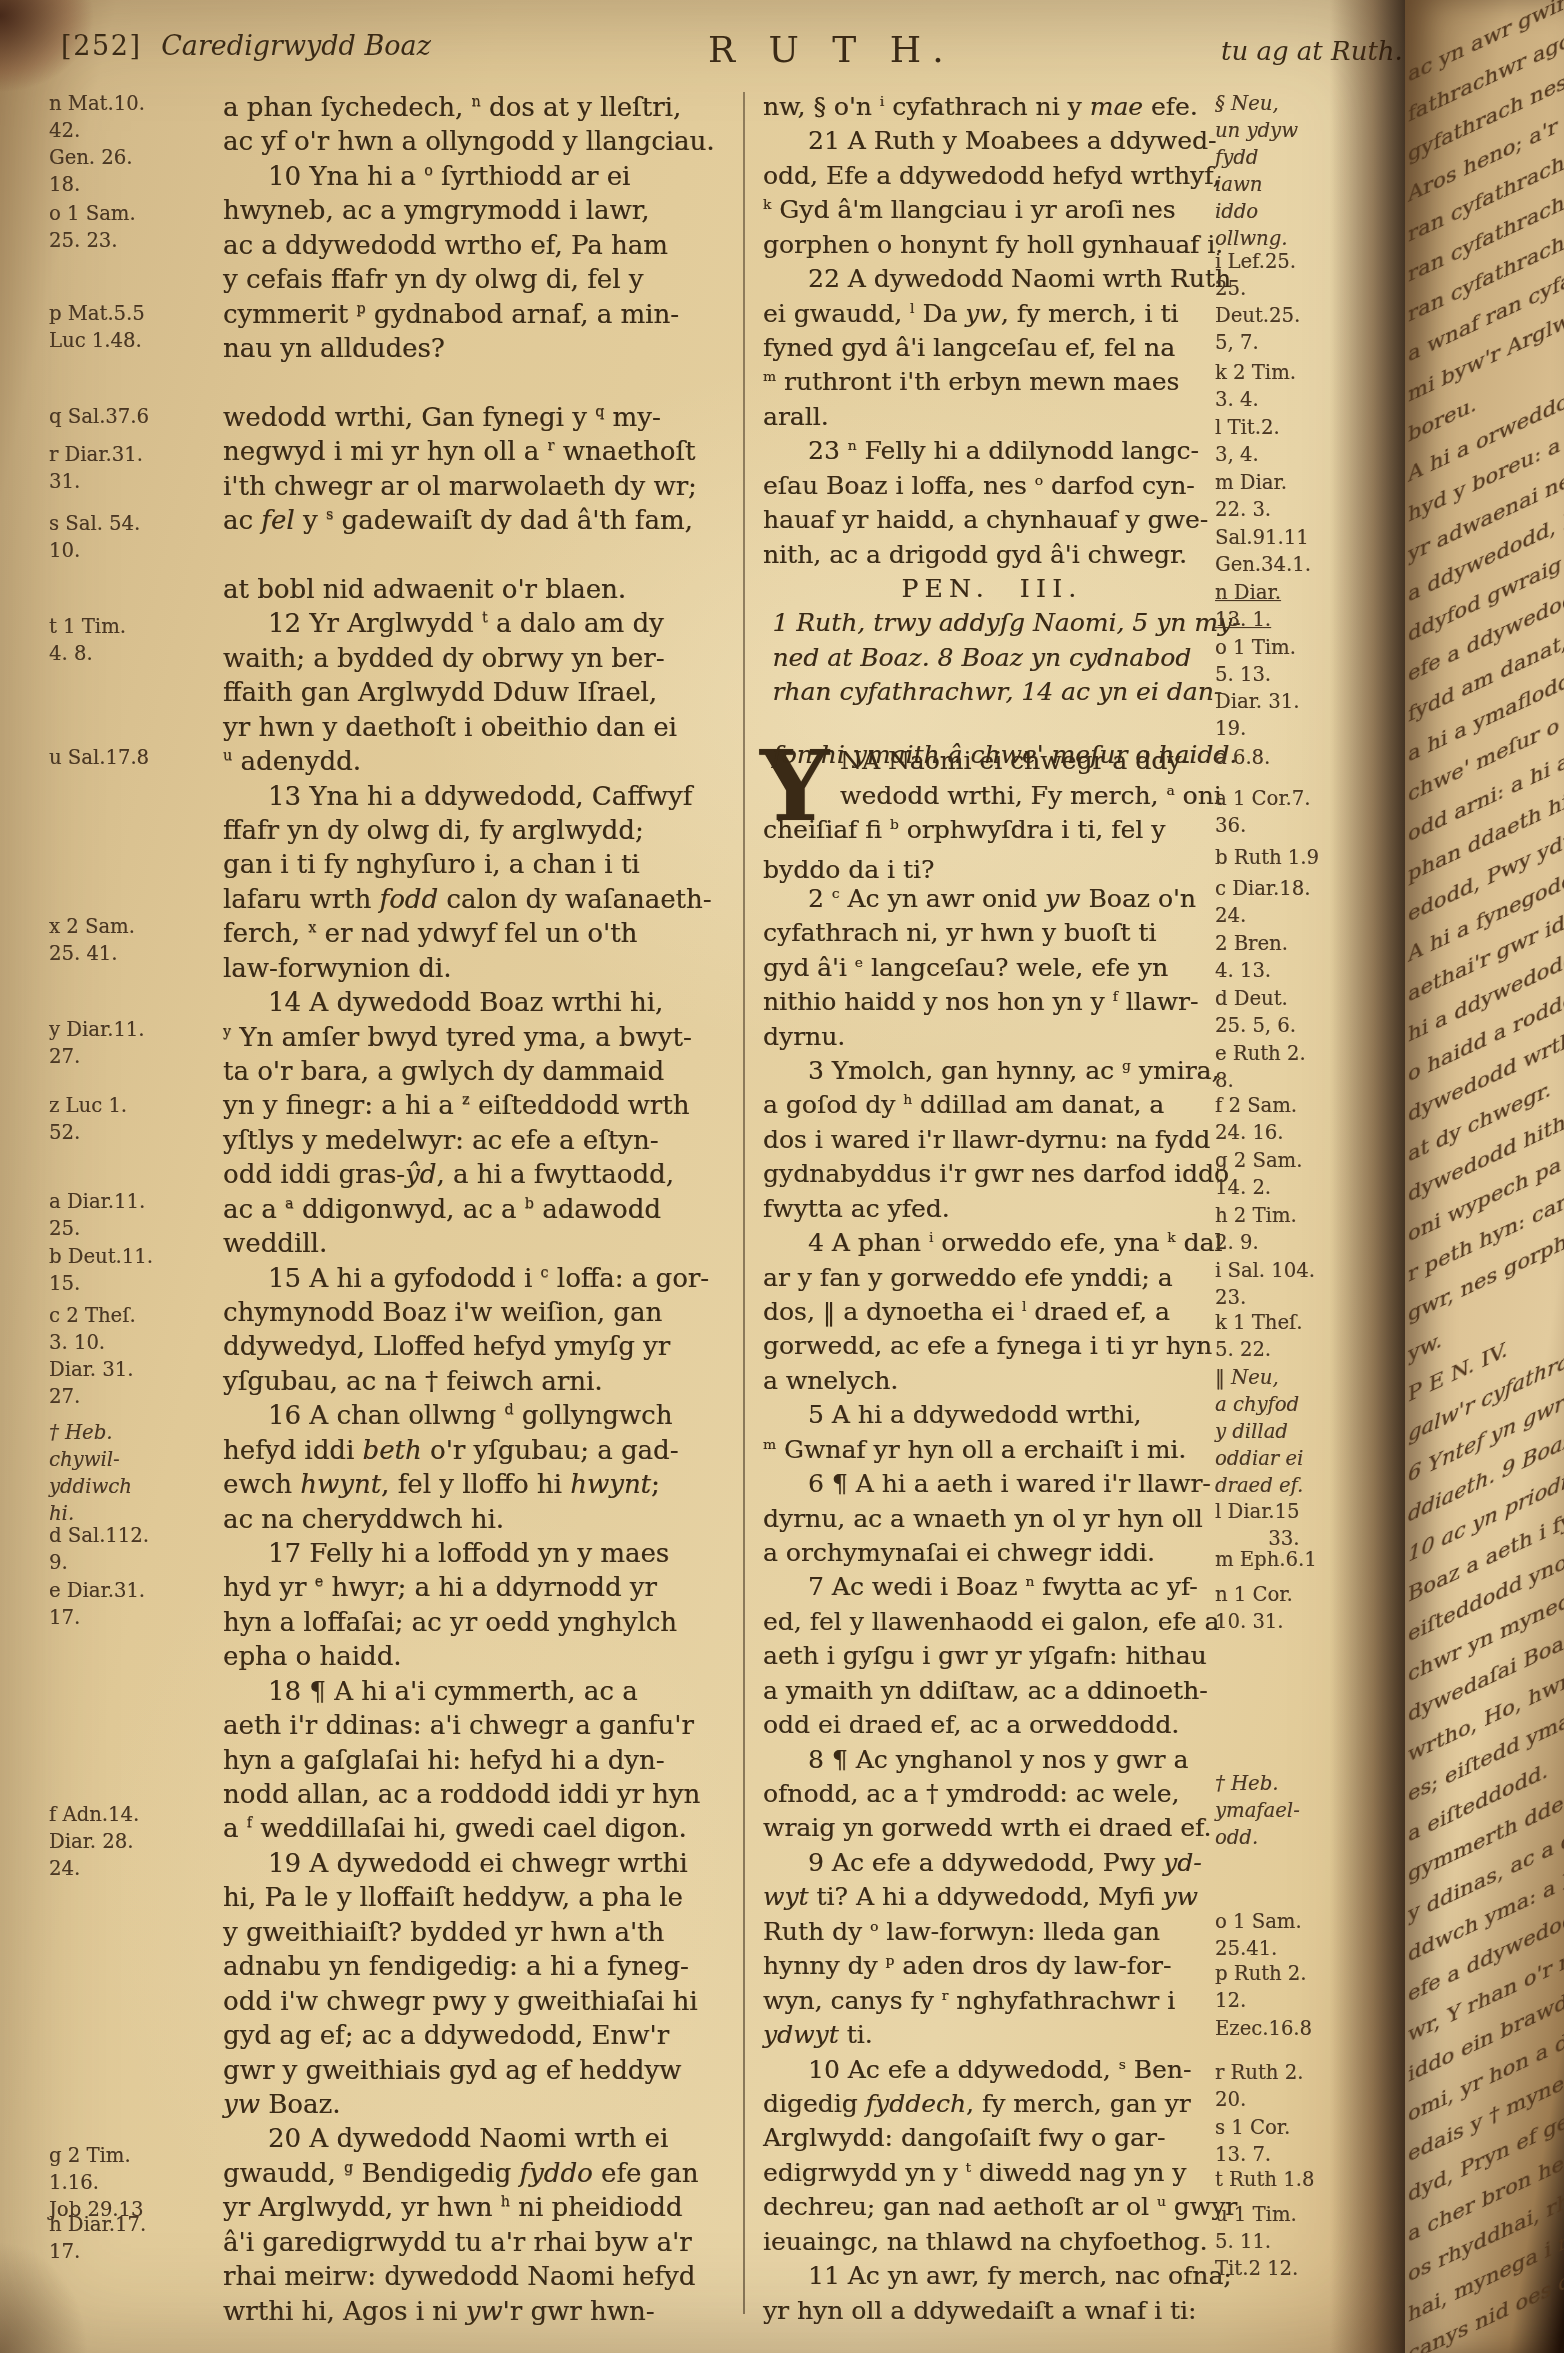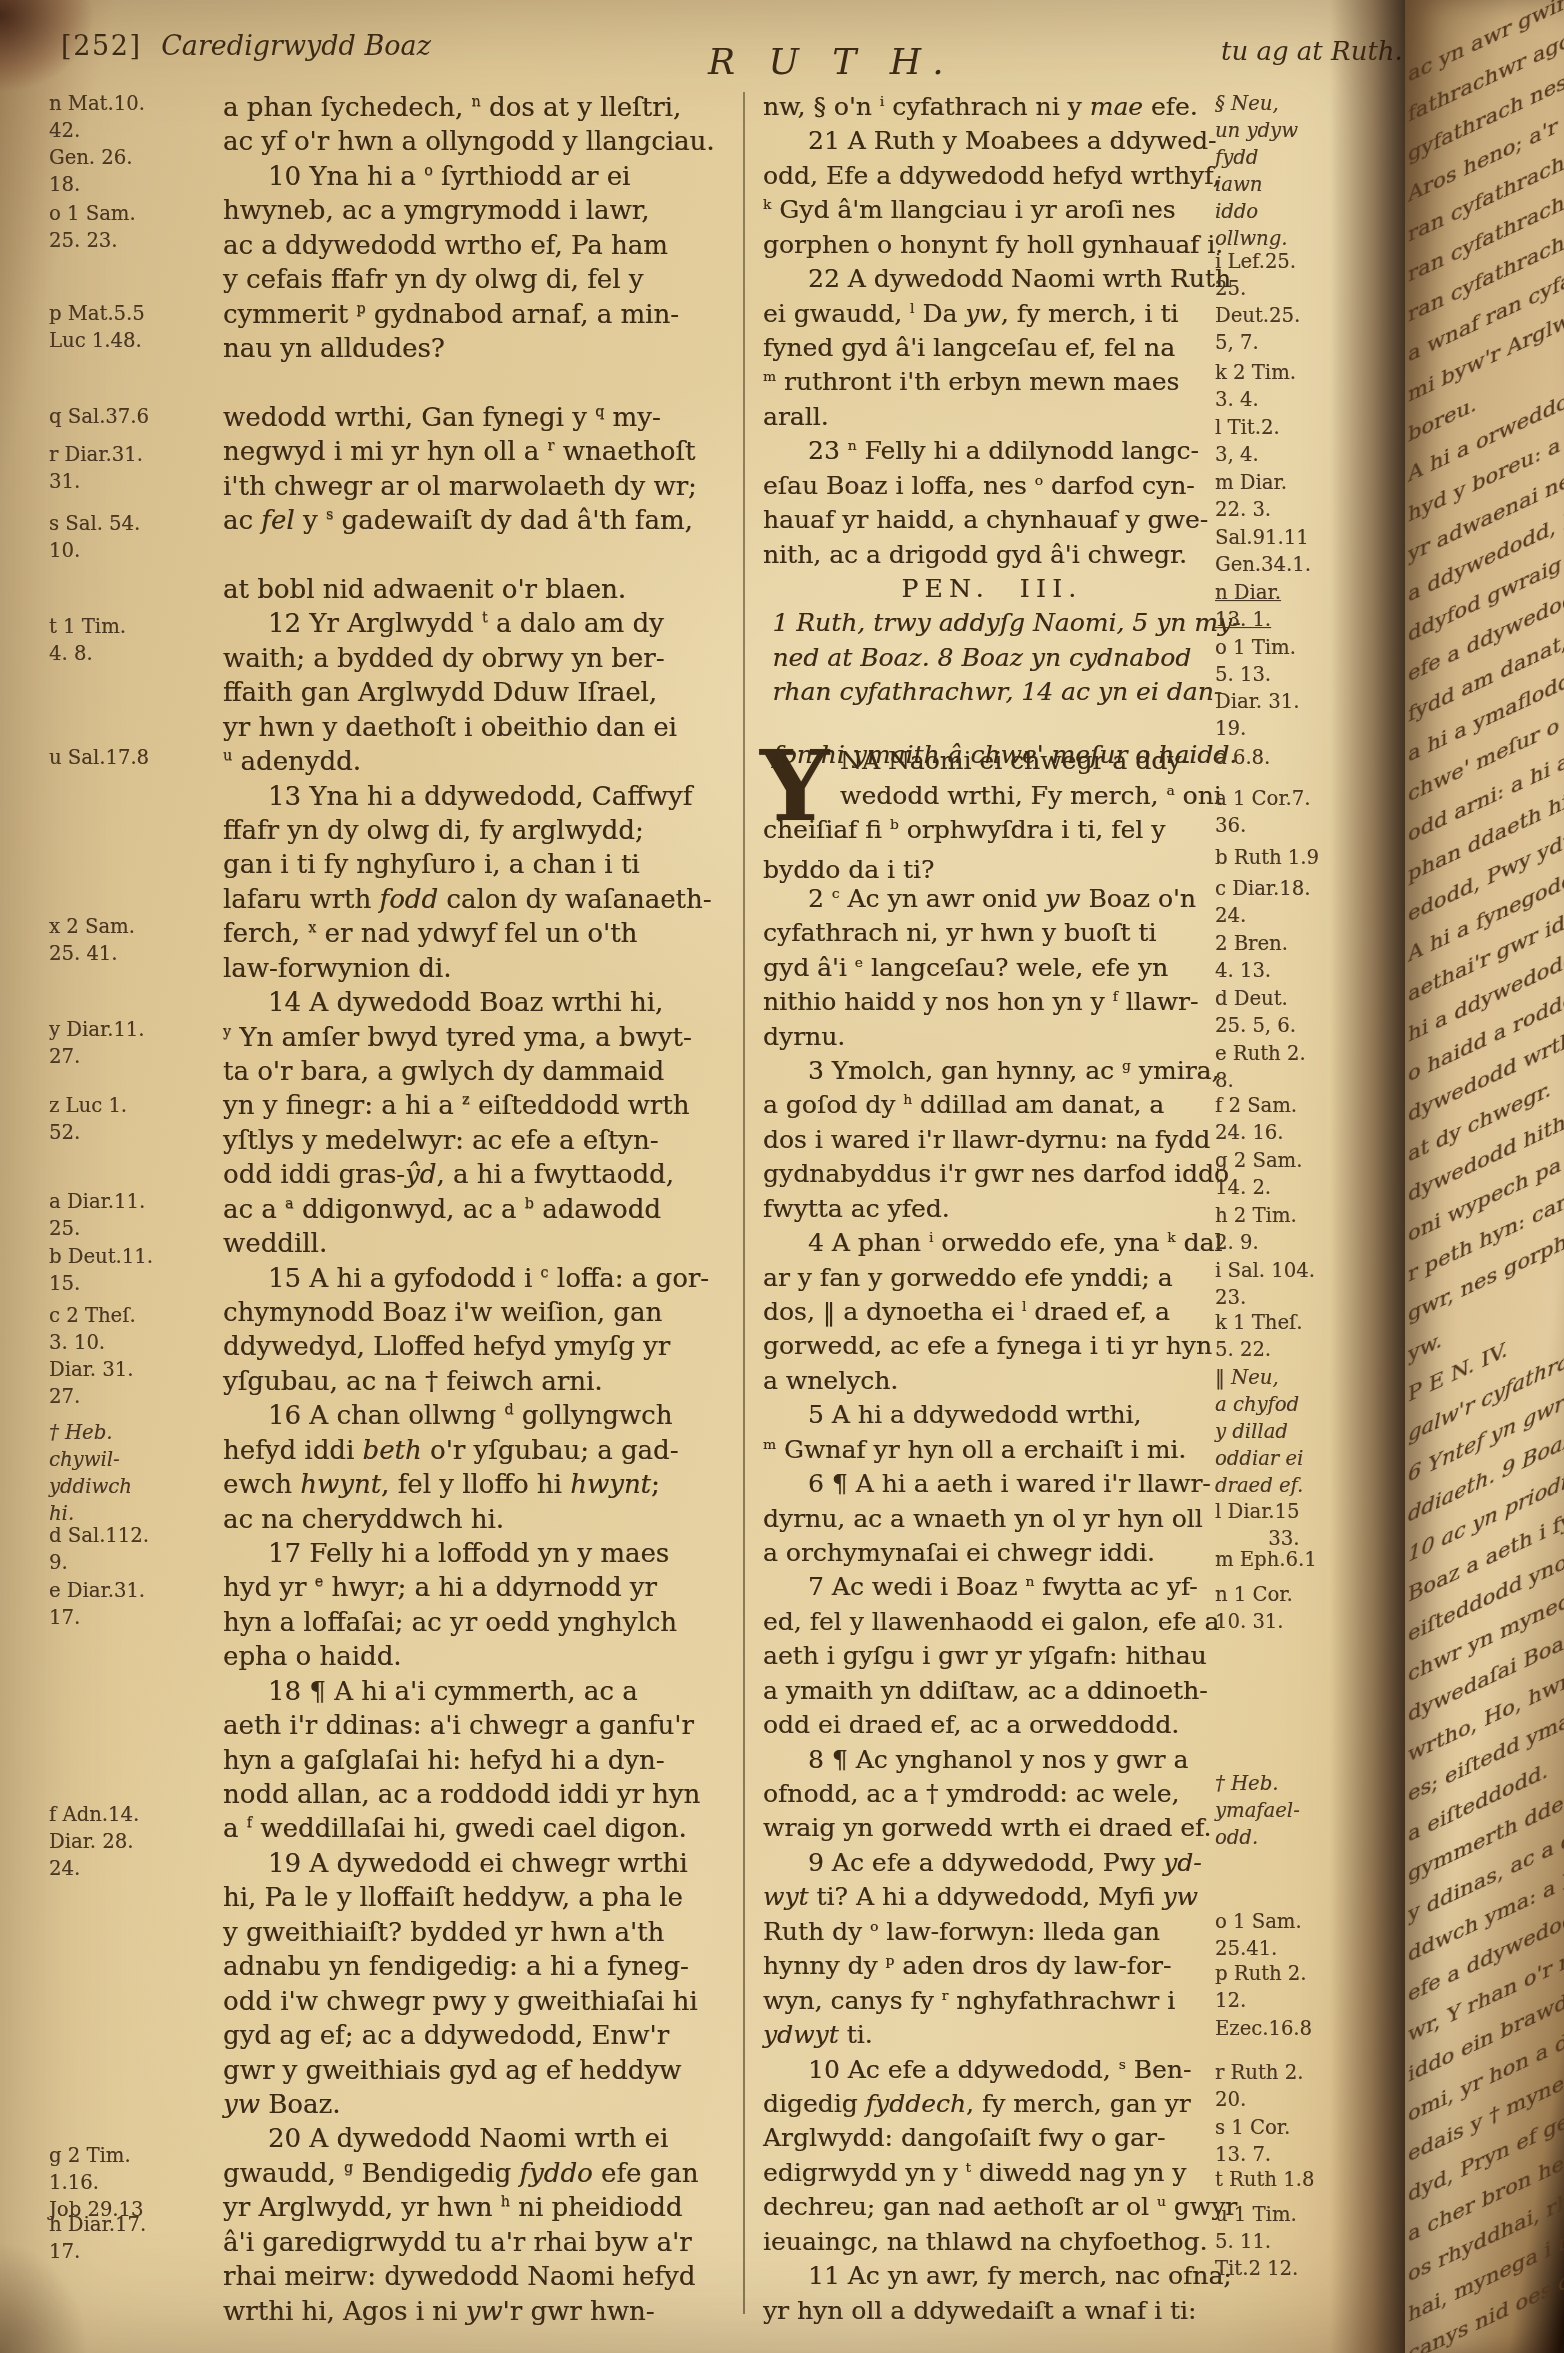--- a/index.html
+++ b/index.html
@@ -14,21 +14,21 @@
     box-shadow:inset 0 0 110px rgba(70,42,18,.38);}
   .corner-tl{position:absolute;left:0;top:0;width:172px;height:156px;
     background:radial-gradient(125px 102px at 0% 10%, rgba(46,16,8,.75), rgba(90,30,16,.25) 55%, transparent 75%);}
   .corner-bl{position:absolute;left:0;bottom:0;width:125px;height:188px;
     background:radial-gradient(117px 149px at 0% 100%, rgba(56,30,12,.45), transparent 75%);}
   
   .hdr{position:absolute;top:30px;height:55px;white-space:nowrap;}
   .hdr-left{left:61px;font-size:27px;}
   .hdr-left .bracket{font-style:normal;letter-spacing:1.6px;}
   .hdr-left .ital{font-style:italic;margin-left:11px;}
-  .hdr-title{left:708px;top:41px;font-size:36px;letter-spacing:11px;font-style:italic;}
+  .hdr-title{left:708px;top:29px;font-size:36px;letter-spacing:11px;}
   .hdr-right{left:1221px;top:36px;font-style:italic;font-size:26px;}
   
   .colnotes{position:absolute;top:90px;width:168px;height:2254px;}
   .colnotes.left{left:49px;}
   .colnotes.right{left:1215px;width:180px;}
   .note{position:absolute;left:0;font-size:19.6px;line-height:27px;color:#4a3723;
         white-space:pre-line;text-shadow:0.2px 0.2px 0.5px rgba(74,55,35,.5);}
   .note.it{font-style:italic;}
   .textcol{position:absolute;top:90px;height:2254px;}
   .textcol.left{left:223px;width:513px;}

